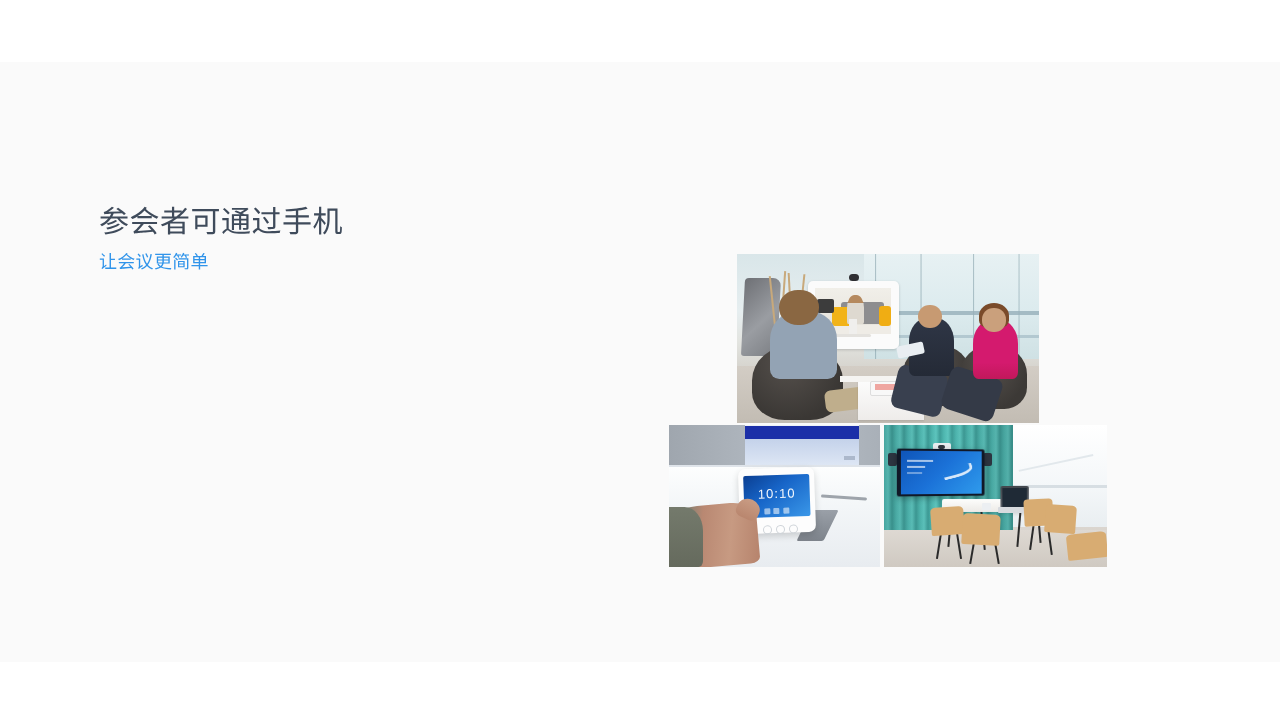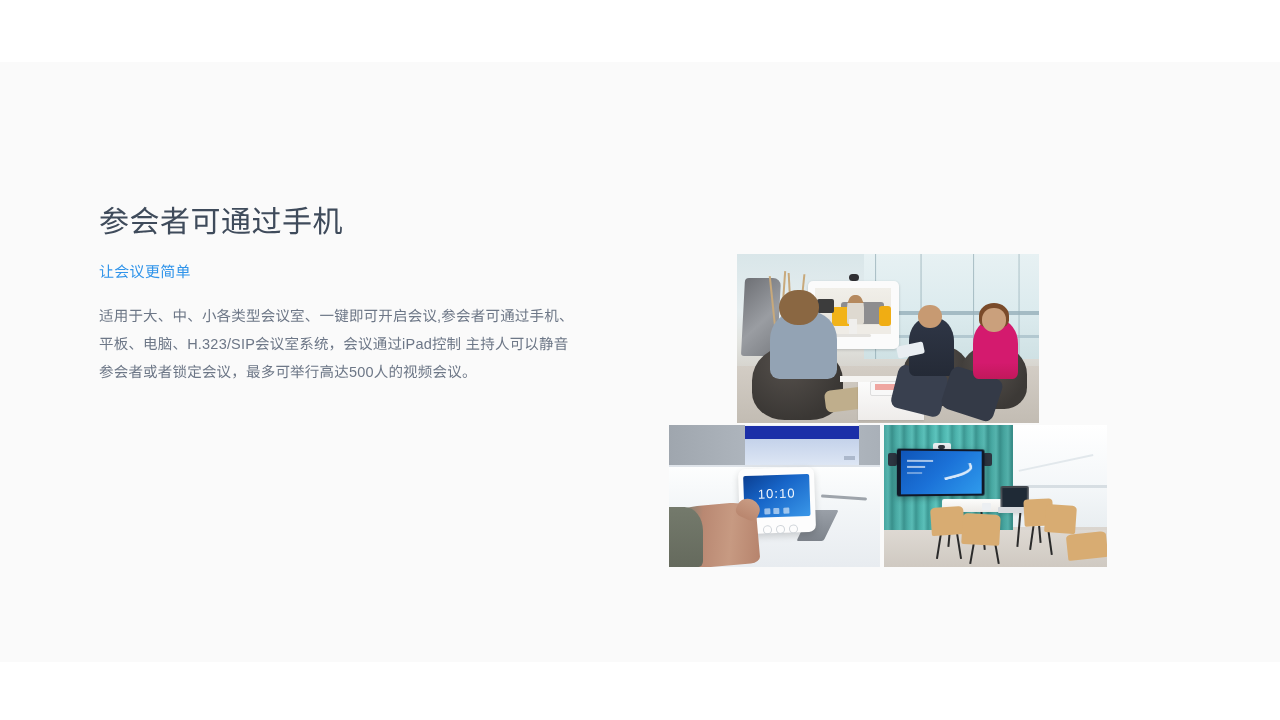--- a/index.html
+++ b/index.html
@@ -24,22 +24,22 @@
   .bottom-band { position:absolute; left:0; top:662px; width:1280px; height:58px; background:#ffffff; }
 
   
   .copy { position:absolute; left:99px; top:139px; width:500px; }
 
   .title {
     font-size:30px; line-height:42px; font-weight:400;
     color:#3f4b5b; letter-spacing:0.5px; white-space:nowrap;
   }
   .subtitle {
-    margin-top:18px;
-    font-size:15px; line-height:22px; font-weight:400;
+    margin-top:8px;
+    font-size:18px; line-height:22px; font-weight:400;
     color:#3094ea; letter-spacing:0.3px;
   }
   .body-copy {
     margin-top:19px;
     font-size:14.5px; line-height:28px; font-weight:400;
     color:#6d7787; letter-spacing:0.2px;
     width:482px;
   }
 
   
@@ -331,21 +331,20 @@
 
   <div class="top-band"></div>
 
   <div class="section">
 
     <div class="copy">
       <h1 class="title">参会者可通过手机</h1>
 
       <div class="subtitle">让会议更简单</div>
 
-      <p class="body-copy">适用于大、中、小各类型会议室、一键即可开启会议,参会者可通过手机、平板、电脑、H.323/SIP会议室系统，会议通过iPad控制 主持人可以静音参会者或者锁定会议，最多可举行高达500人的视频会议。</p>
     </div>
 
     <div class="collage">
 
       <div class="ph ph-top">
         <div class="scene">
           <div class="s1-bg"></div>
           <div class="s1-winframe"></div>
           <div class="s1-railing"></div>
           <div class="s1-railing2"></div>

